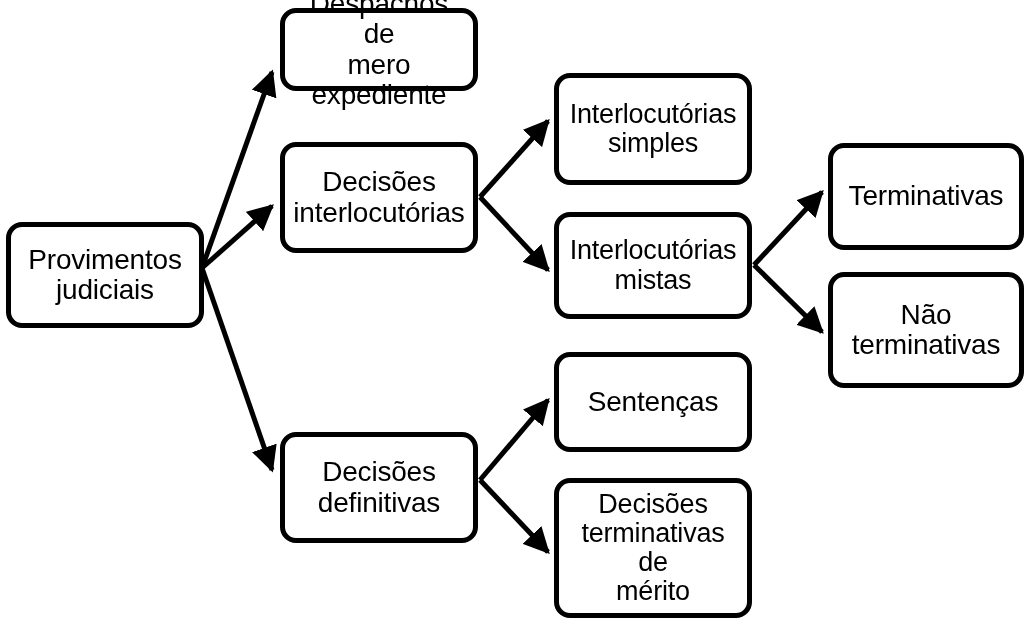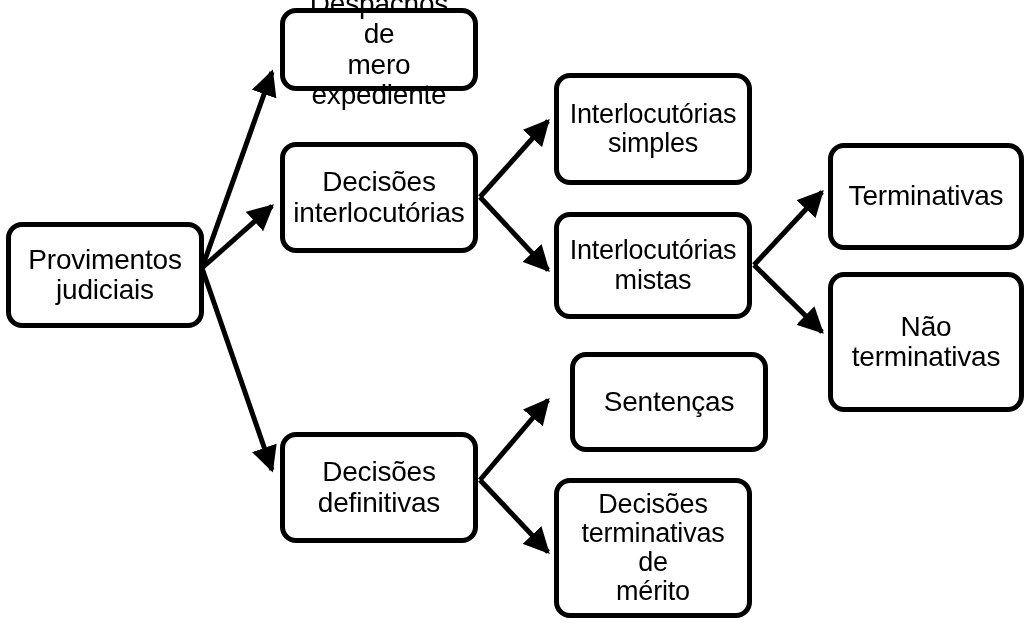--- a/index.html
+++ b/index.html
@@ -45,24 +45,24 @@
     white-space: pre-line;
   }
 
   
   #node-root        { left: 6px;   top: 222px; width: 198px; height: 106px; font-size: 28px; }
   #node-despachos   { left: 280px; top: 8px;   width: 198px; height: 83px; font-size: 28px; }
   #node-interloc    { left: 280px; top: 142px; width: 198px; height: 111px; font-size: 28px; }
   #node-definitivas { left: 280px; top: 432px; width: 198px; height: 111px; font-size: 28px; }
   #node-int-simples { left: 554px; top: 73px;  width: 198px; height: 112px; font-size: 27px; }
   #node-int-mistas  { left: 554px; top: 212px; width: 198px; height: 107px; font-size: 27px; }
-  #node-sentencas   { left: 554px; top: 352px; width: 198px; height: 100px; font-size: 28px; margin-left: 16px; }
+  #node-sentencas   { left: 554px; top: 352px; width: 198px; height: 100px; font-size: 28px; }
   #node-dec-term    { left: 554px; top: 478px; width: 198px; height: 140px; font-size: 27px; }
   #node-terminativas{ left: 828px; top: 143px; width: 196px; height: 107px; font-size: 28px; }
-  #node-nao-term    { left: 828px; top: 272px; width: 196px; height: 140px; font-size: 28px; }
+  #node-nao-term    { left: 828px; top: 272px; width: 196px; height: 116px; font-size: 28px; }
 </style>
 </head>
 <body>
 
 <div id="diagram-root">
 
   <svg id="edge-layer" viewBox="0 0 1028 624" width="1028" height="624" xmlns="http://www.w3.org/2000/svg">
     <defs>
       <marker id="arrow" viewBox="0 0 10 10" refX="9" refY="5" markerWidth="5.2" markerHeight="5.2" orient="auto-start-reverse">
         <path d="M 0 0 L 10 5 L 0 10 z" fill="#000000"></path>

